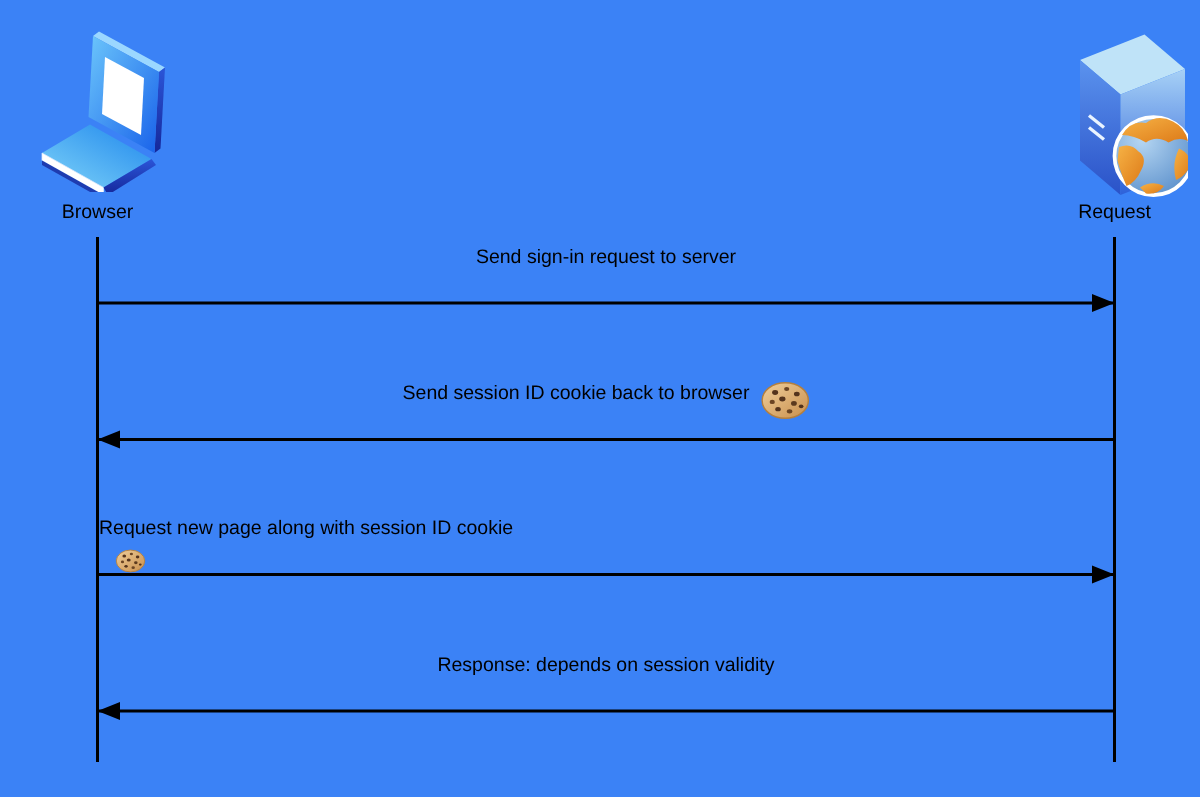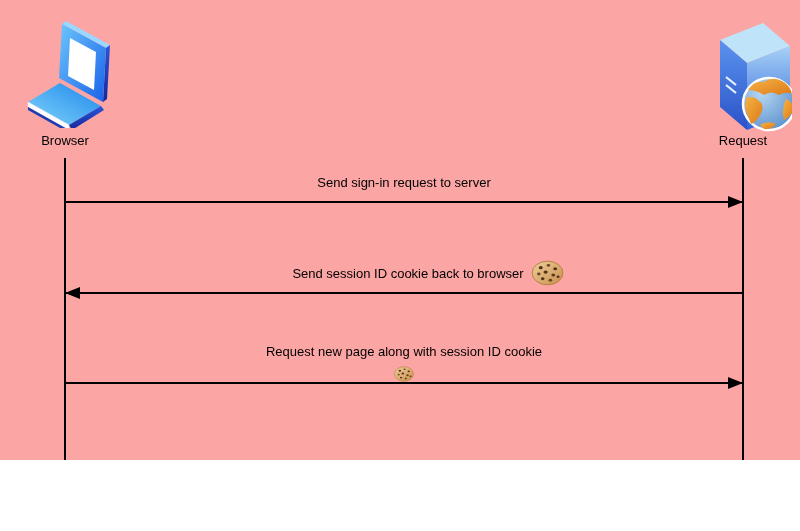--- a/index.html
+++ b/index.html
@@ -1,17 +1,17 @@
 <!DOCTYPE html>
 <html><head>
 <meta charset="utf-8">
 <style>
   html,body{margin:0;padding:0;background:#fff;}
   .stage{
-    position:relative;width:800px;height:460px;background:#fca5a5;
+    position:relative;width:800px;height:531px;background:#3b82f6;
     font-family:"Liberation Sans",sans-serif;color:#000;overflow:hidden;
   }
   .actor-icon{position:absolute;}
   .browser-icon-box{left:22px;top:12px;width:88px;height:116px;}
   .server-icon-box{left:696px;top:10px;width:96px;height:122px;}
   .actor-label{position:absolute;font-size:13px;line-height:15px;text-align:center;color:#000;}
   .browser-label{left:15px;top:133px;width:100px;}
   .server-label{left:693px;top:133px;width:100px;}
   .lifeline{position:absolute;top:158px;width:2px;height:350px;background:#000;}
   .lifeline-left{left:64px;}
@@ -19,24 +19,24 @@
   .msg-line{position:absolute;left:66px;width:676px;height:2px;background:#000;}
   .msg-line-1{top:201px;}
   .msg-line-2{top:292px;}
   .msg-line-3{top:382px;}
   .msg-line-4{top:473px;}
   .arrowhead{position:absolute;top:1px;transform:translateY(-50%);width:0;height:0;
     border-top:6px solid transparent;border-bottom:6px solid transparent;}
   .arrowhead.right{right:-1px;border-left:15px solid #000;}
   .arrowhead.left{left:-1px;border-right:15px solid #000;}
   .msg-label{position:absolute;left:66px;width:676px;height:38px;
-    display:flex;justify-content:center;align-items:center;gap:7px;
+    display:flex;justify-content:center;gap:7px;
     font-size:13px;color:#000;}
   .msg-label-1{top:163px;}
-  .msg-label-2{top:254px;padding-left:24px;}
+  .msg-label-2{top:254px;}
   .msg-label-3{top:344px;flex-direction:column;}
   .msg-label-4{top:435px;}
   .cookie-sm{width:33px;height:26px;}
   .cookie-lg{width:42px;height:33px;}
 </style>
 </head>
 <body>
 
 <div class="stage">
 
@@ -165,17 +165,20 @@
       <ellipse cx="23" cy="15.5" rx="2" ry="1.6" fill="#5c3a1e"></ellipse>
       <ellipse cx="12" cy="19.5" rx="1.9" ry="1.5" fill="#54331c"></ellipse>
       <ellipse cx="20" cy="21" rx="1.9" ry="1.5" fill="#6b4423"></ellipse>
       <ellipse cx="28" cy="17.5" rx="1.6" ry="1.3" fill="#54331c"></ellipse>
     </svg>
   </div>
   <div class="msg-line msg-line-3">
     <div class="arrowhead right"></div>
   </div>
 
+  <div class="msg-label msg-label-4">
+    <span>Response: depends on session validity</span>
+  </div>
   <div class="msg-line msg-line-4">
     <div class="arrowhead left"></div>
   </div>
 
 </div>
 
 </body></html>

